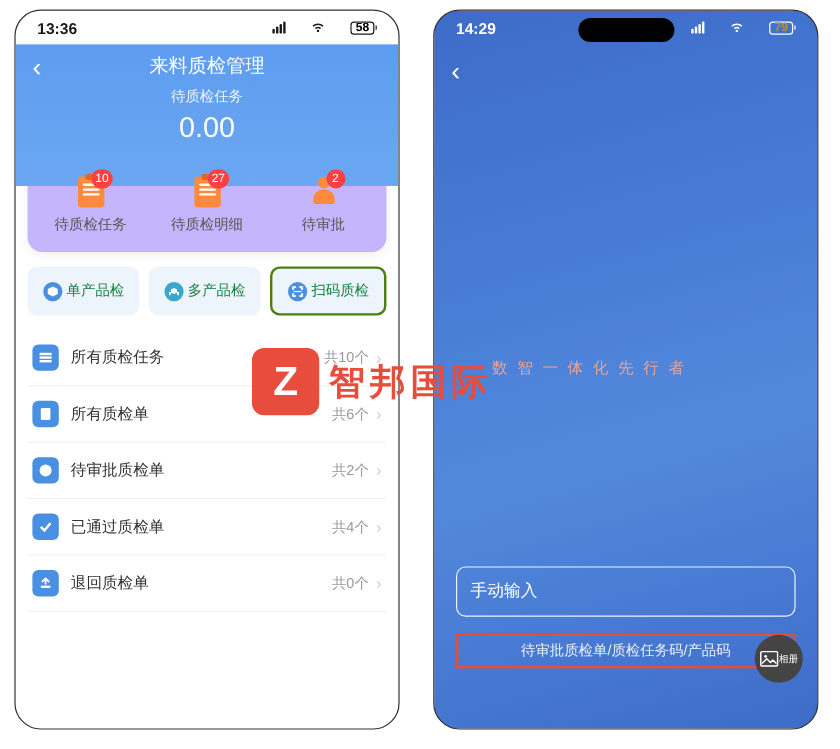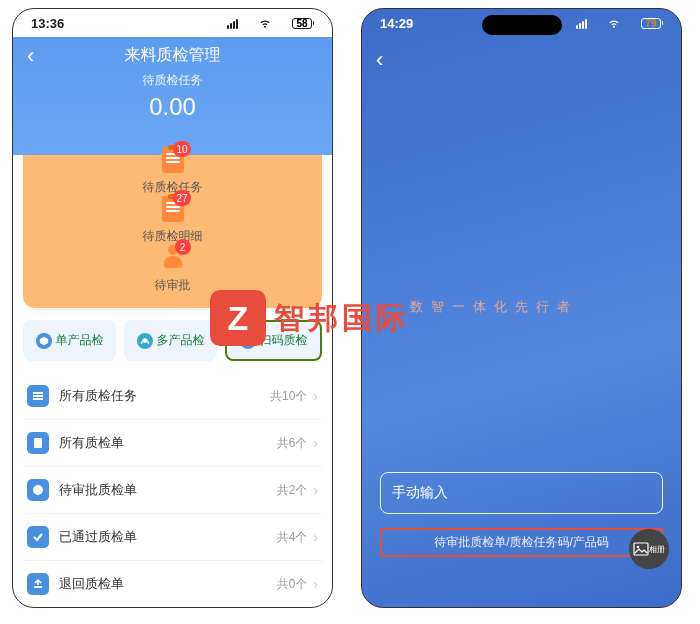--- a/index.html
+++ b/index.html
@@ -2,37 +2,37 @@
 <html><head>
 <meta charset="utf-8">
 <style>
 * { margin: 0; padding: 0; box-sizing: border-box; }
 body { background: #fff; font-family: -apple-system, "PingFang SC", sans-serif; width: 700px; height: 624px; position: relative; }
 .phones { display: flex; gap: 28px; padding: 8px 12px; }
 .phone { width: 321px; height: 600px; border: 1px solid #333; border-radius: 22px; overflow: hidden; position: relative; background: #fff; }
 .phone2 { background: linear-gradient(165deg, #3d6cc9 0%, #4a7fd6 40%, #5389dc 60%, #3d6cc9 100%); }
 .status-bar { height: 28px; display: flex; justify-content: space-between; align-items: center; padding: 0 18px; font-size: 13px; font-weight: 600; color: #1a1a1a; }
 .phone2 .status-bar { color: #fff; }
-.status-right { display: flex; align-items: flex-end; gap: 20px; }
+.status-right { display: flex; align-items: flex-start; gap: 20px; }
 .signal-bars { display: inline-flex; align-items: flex-end; gap: 1px; }
 .signal-bars span { width: 2px; background: currentColor; border-radius: 1px; }
 .signal-bars span:nth-child(1){height:4px}.signal-bars span:nth-child(2){height:6px}.signal-bars span:nth-child(3){height:8px}.signal-bars span:nth-child(4){height:10px}
 .wifi-icon { width: 14px; height: 10px; }
 .battery { display: inline-flex; align-items: center; gap: 1px; }
 .battery-body { width: 20px; height: 11px; border: 1px solid currentColor; border-radius: 3px; padding: 1px; position: relative; }
 .battery-fill { height: 100%; background: currentColor; border-radius: 1px; }
 .battery-tip { width: 1px; height: 4px; background: currentColor; border-radius: 0 1px 1px 0; }
 .battery-text { font-size: 10px; position: absolute; left: 50%; top: 50%; transform: translate(-50%,-50%); color: #fff; mix-blend-mode: difference; }
 .header { background: linear-gradient(180deg, #5d9cf0 0%, #6ba7f2 100%); color: #fff; padding: 8px 0 34px; text-align: center; position: relative; }
 .back-arrow { position: absolute; left: 14px; top: 6px; font-size: 22px; color: #fff; }
 .phone2 .back-arrow2 { position: absolute; left: 14px; top: 38px; font-size: 22px; color: #fff; }
 .header-title { font-size: 16px; font-weight: 500; margin-bottom: 6px; }
 .header-sub { font-size: 12px; opacity: 0.9; margin-bottom: 4px; }
 .header-num { font-size: 24px; font-weight: 500; }
-.card { background: #fdba74; margin: -22px 10px 0; border-radius: 12px; padding: 14px 4px; display: flex; justify-content: flex-start; box-shadow: 0 2px 8px rgba(0,0,0,0.06); flex-direction: column; }
+.card { background: #c4b5fd; margin: -22px 10px 0; border-radius: 12px; padding: 14px 4px; display: flex; justify-content: flex-start; box-shadow: 0 2px 8px rgba(0,0,0,0.06); }
 .card-item { text-align: center; flex: 1; }
 .card-icon { width: 32px; height: 26px; margin: 0 auto 6px; position: relative; }
 .clipboard { width: 22px; height: 26px; background: #ff8a3d; border-radius: 3px; margin: 0 auto; position: relative; }
 .clipboard::before { content: ""; position: absolute; top: -2px; left: 50%; transform: translateX(-50%); width: 10px; height: 5px; background: #e06820; border-radius: 2px; }
 .clipboard-lines { position: absolute; top: 6px; left: 4px; right: 4px; }
 .clipboard-lines span { display: block; height: 2px; background: #fff; margin-bottom: 2px; border-radius: 1px; }
 .person-icon { width: 20px; height: 24px; margin: 0 auto; position: relative; }
 .person-head { width: 10px; height: 10px; background: #ff8a3d; border-radius: 50%; margin: 0 auto; }
 .person-body { width: 18px; height: 12px; background: #ff8a3d; border-radius: 8px 8px 3px 3px; margin: 1px auto 0; }
 .badge { position: absolute; top: -6px; right: -2px; min-width: 16px; height: 16px; background: #ff4040; color: #fff; font-size: 10px; border-radius: 8px; display: flex; align-items: center; justify-content: center; padding: 0 3px; }

